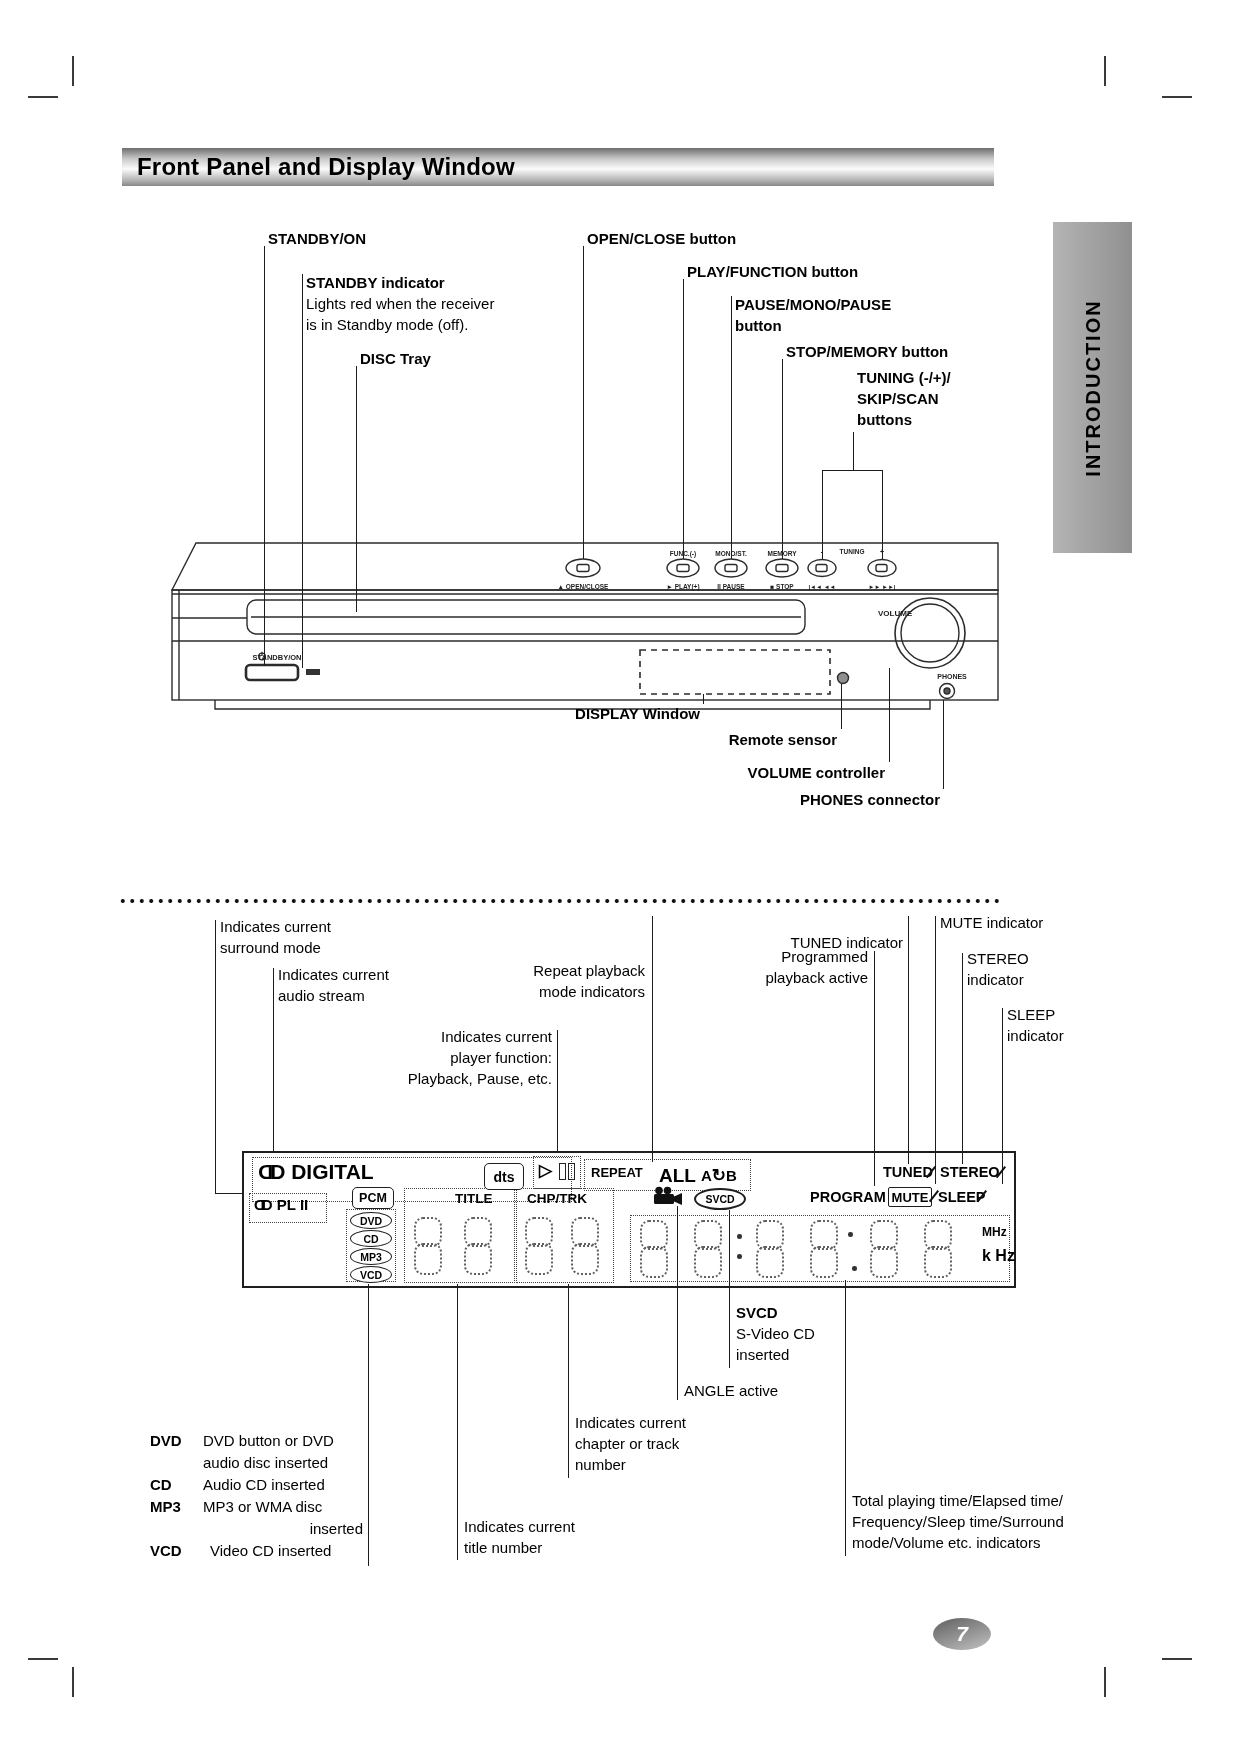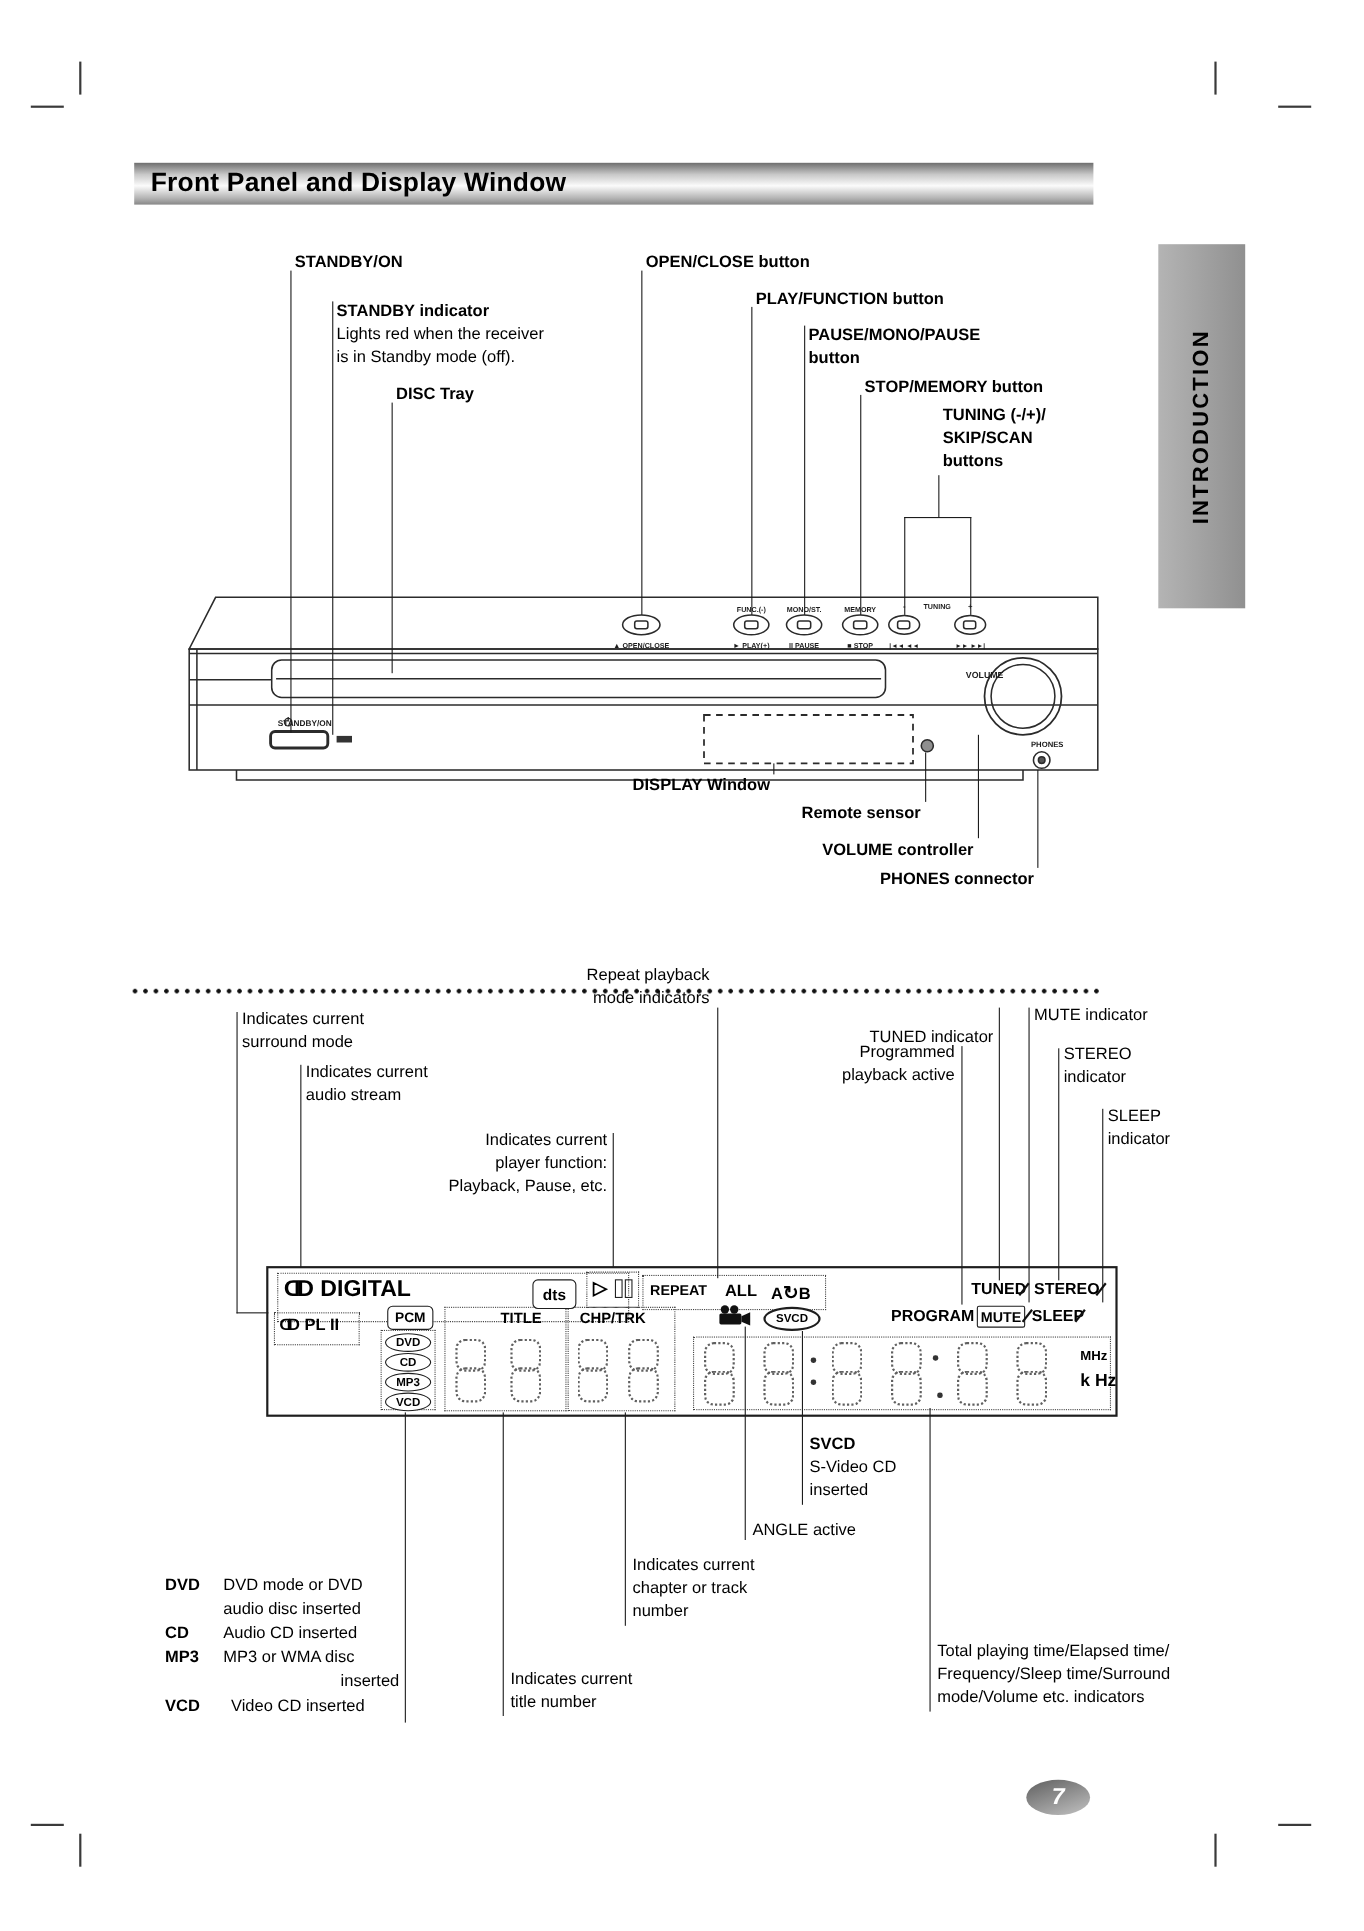--- a/index.html
+++ b/index.html
@@ -172,21 +172,21 @@
 <div class="dotsep"></div>
 
 <div class="abs lbl2" style="left:220px;top:916px">
   <div>Indicates current</div>
   <div>surround mode</div>
 </div>
 <div class="abs lbl2" style="left:278px;top:964px">
   <div>Indicates current</div>
   <div>audio stream</div>
 </div>
-<div class="abs lbl2 r" style="right:595px;top:876px">
+<div class="abs lbl2 r" style="right:595px;top:960px">
   <div>Repeat playback</div>
   <div>mode indicators</div>
 </div>
 <div class="lbl2 r" style="right:337px;top:932px">TUNED indicator</div>
 <div class="lbl2" style="left:940px;top:912px">MUTE indicator</div>
 <div class="abs lbl2 r" style="right:372px;top:946px">
   <div>Programmed</div>
   <div>playback active</div>
 </div>
 <div class="abs lbl2" style="left:967px;top:948px">
@@ -260,21 +260,21 @@
   </div>
 
 <div class="dotbox" style="left:533px;top:1156px;width:46px;height:31px"></div>
 <div class="abs" style="left:539px;top:1160px;z-index:6;white-space:nowrap">
   <span style="font-size:17px;font-weight:bold">▷</span>
   <span class="pausebar"></span><span class="pausebar"></span>
 </div>
 
 <div class="dotbox" style="left:584px;top:1159px;width:165px;height:30px"></div>
 <div class="dtext" style="left:591px;top:1165px;font-size:13px">REPEAT</div>
-<div class="dtext" style="left:659px;top:1165px;font-size:15px">ALL</div>
+<div class="dtext" style="left:659px;top:1165px;font-size:19px">ALL</div>
 <div class="dtext" style="left:701px;top:1165px;font-size:15px">
   <span>A</span><span style="font-size:17px">↻</span><span>B</span>
 </div>
 
 <svg class="abs" style="left:652px;top:1186px;z-index:6" width="32" height="20" viewBox="0 0 32 20">
   <g fill="#111">
       <circle cx="7" cy="4.5" r="3.8"></circle>
       <circle cx="15.5" cy="4.5" r="3.8"></circle>
   <rect x="2" y="8" width="20" height="10" rx="1.5"></rect>
       <path d="M22,10.5 L30,7 V19 L22,15.5 Z"></path>
@@ -348,21 +348,21 @@
 </div>
 <div class="abs lbl2" style="left:852px;top:1490px">
   <div>Total playing time/Elapsed time/</div>
   <div>Frequency/Sleep time/Surround</div>
   <div>mode/Volume etc. indicators</div>
 </div>
 
 <div class="abs" style="left:150px;top:1430px;width:216px;z-index:7;font-size:15px;line-height:22px">
   <div style="position:relative">
     <span style="position:absolute;left:0;font-weight:bold">DVD</span>
-    <div style="margin-left:53px">DVD mode or DVD</div>
+    <div style="margin-left:53px">DVD button or DVD</div>
     <div style="margin-left:53px">audio disc inserted</div>
   </div>
   <div style="position:relative">
     <span style="position:absolute;left:0;font-weight:bold">CD</span>
     <div style="margin-left:53px">Audio CD inserted</div>
   </div>
   <div style="position:relative">
     <span style="position:absolute;left:0;font-weight:bold">MP3</span>
     <div style="margin-left:53px">MP3 or WMA disc</div>
     <div style="margin-left:53px;width:160px;text-align:right">inserted</div>

